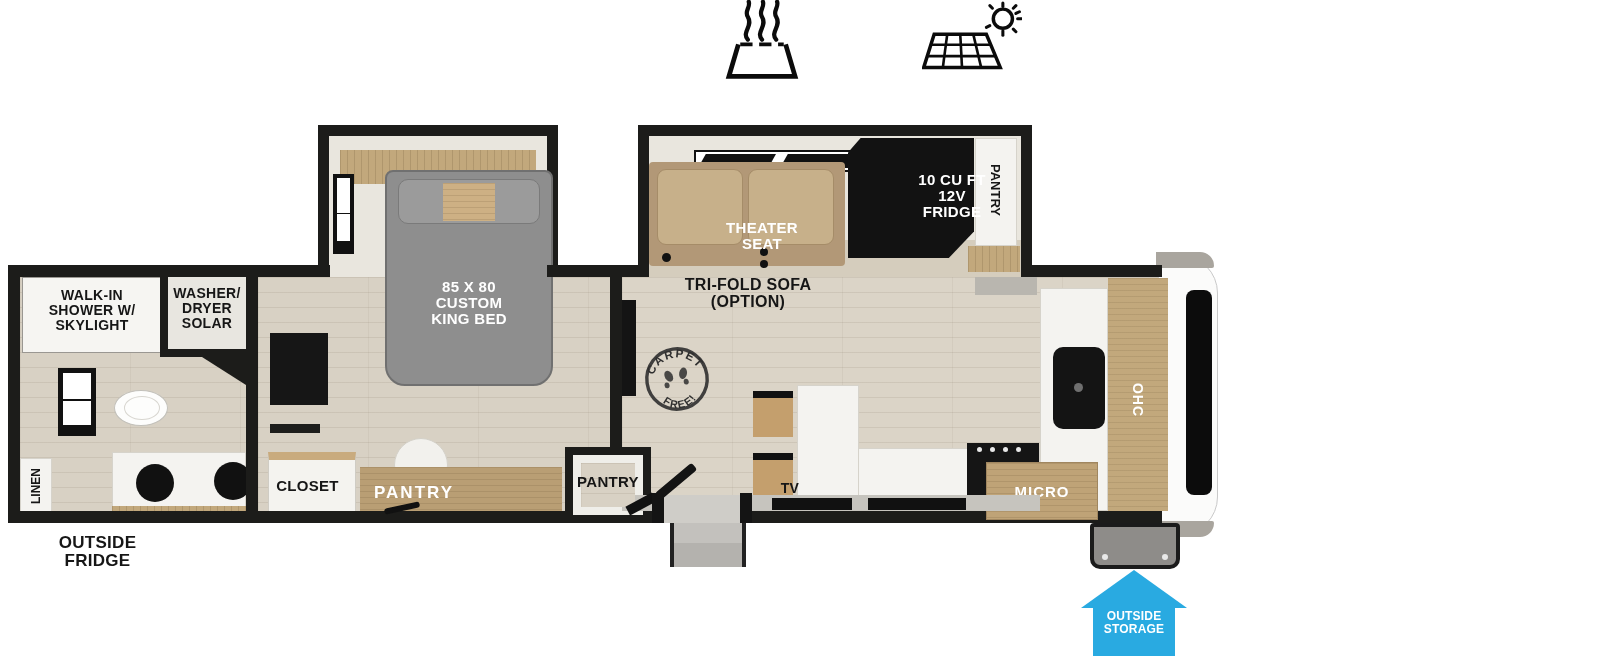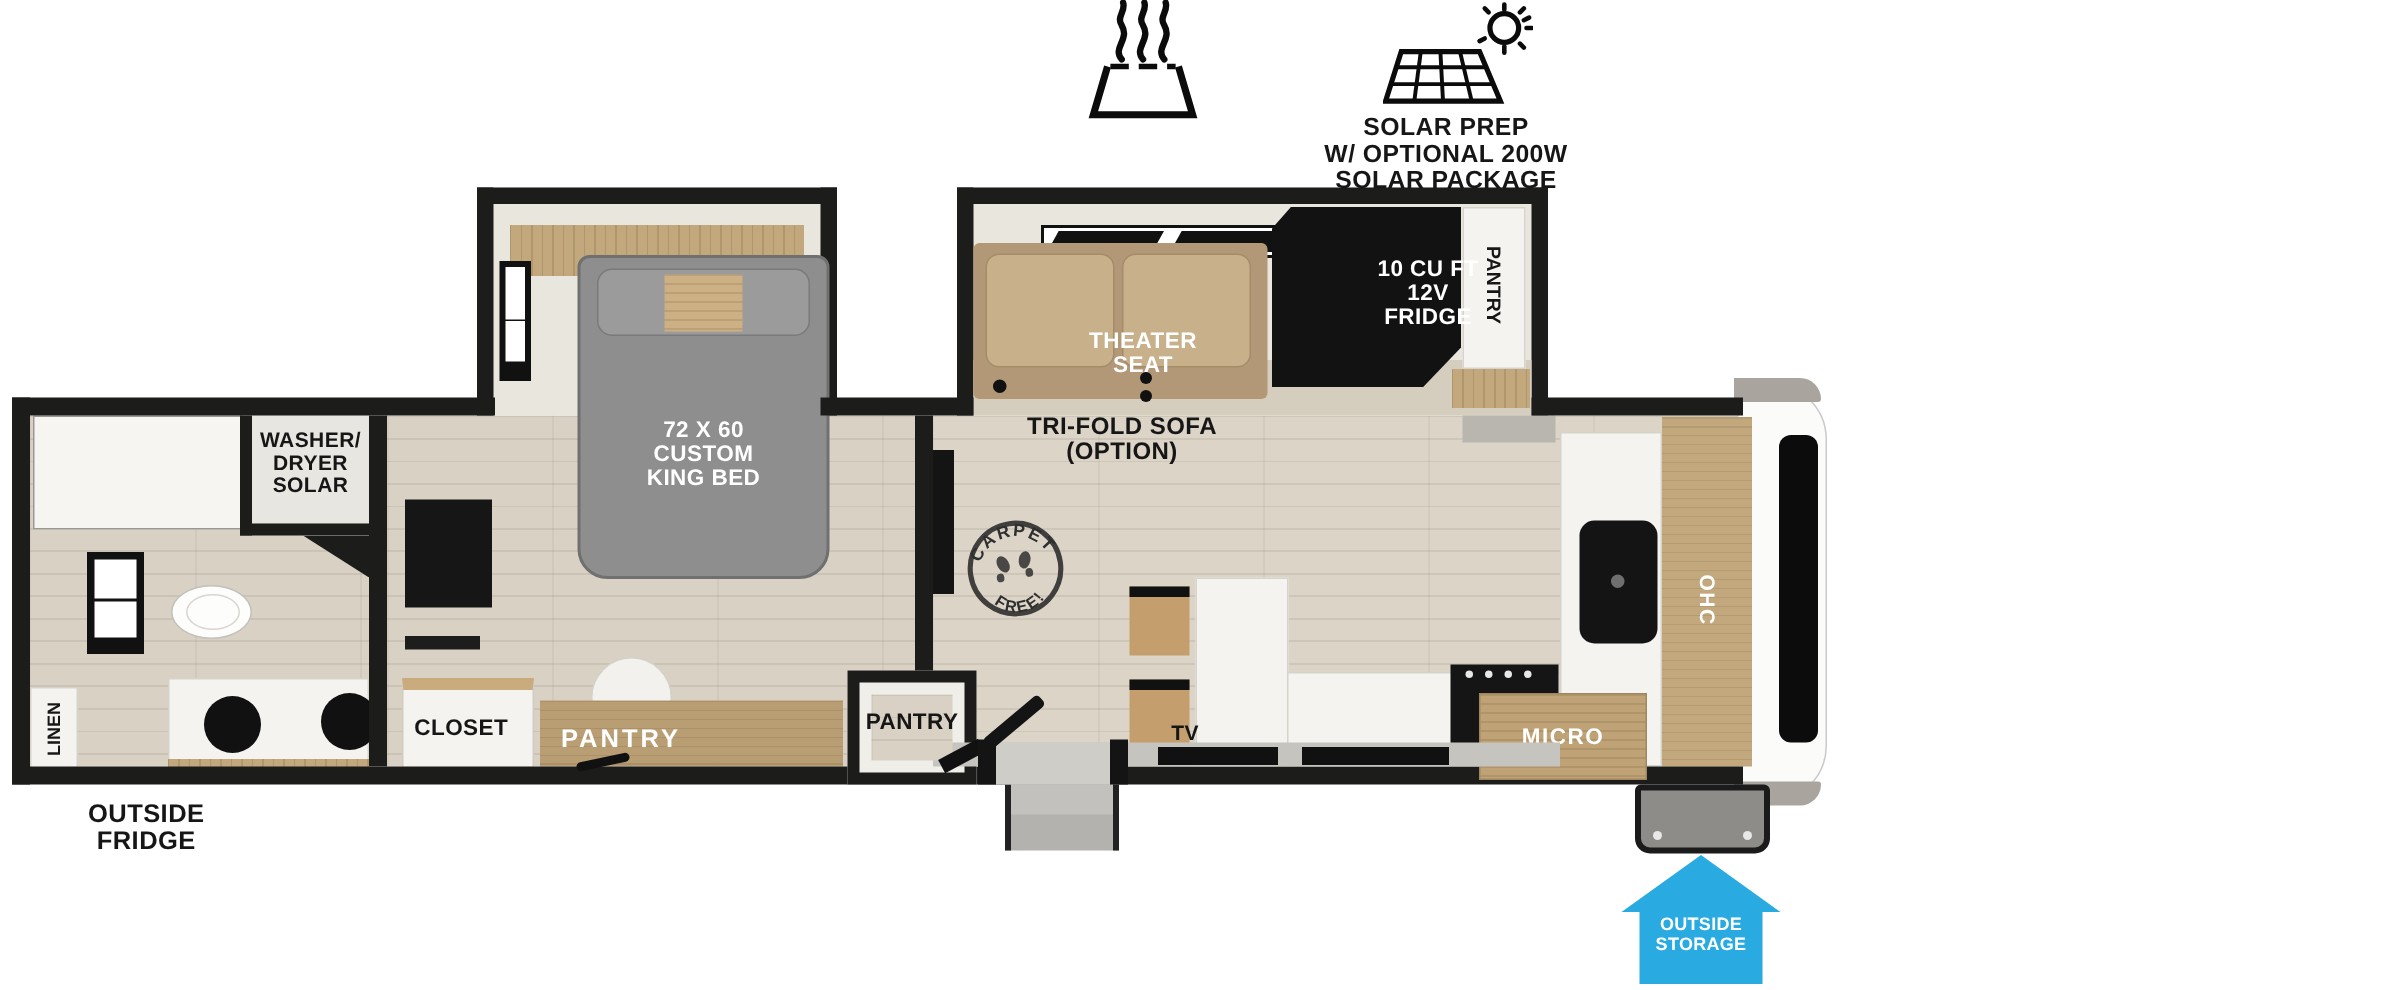--- a/index.html
+++ b/index.html
@@ -47,42 +47,39 @@
       <line x1="93" y1="0" x2="93" y2="4"></line>
         <line x1="110" y1="18" x2="114" y2="18"></line>
       <line x1="105" y1="6" x2="108" y2="3"></line>
         <line x1="105" y1="30" x2="108" y2="33"></line>
       <line x1="81" y1="6" x2="78" y2="3"></line>
         <line x1="93" y1="32" x2="93" y2="37"></line>
       <line x1="78" y1="26" x2="74" y2="28"></line>
         <line x1="108" y1="12" x2="112" y2="10"></line>
     </g>
   </svg>
-  <div class="abs lbl" style="left:880px;top:77px;width:168px;font-size:16.5px">SOLAR PREP
-W/ OPTIONAL 200W
-SOLAR PACKAGE</div>
 
   <div class="abs floor" style="left:20px;top:277px;width:226px;height:234px"></div>
   <div class="abs floor" style="left:258px;top:277px;width:352px;height:234px"></div>
   <div class="abs floor" style="left:622px;top:277px;width:540px;height:234px;background-color:#dbd4c7"></div>
 
   <div class="abs slide" style="left:318px;top:125px;width:240px;height:152px"></div>
   <div class="abs wood" style="left:340px;top:150px;width:196px;height:34px;z-index:3"></div>
   <div class="abs" style="left:333px;top:174px;width:21px;height:80px;background:#111;z-index:3;padding:4px">
     <div style="width:100%;height:48%;background:#fff;margin-bottom:9%"></div>
       <div style="width:100%;height:38%;background:#fff"></div>
   </div>
   <div class="abs" style="left:523px;top:178px;width:21px;height:78px;background:#111;z-index:3;padding:4px">
     <div style="width:100%;height:48%;background:#fff;margin-bottom:9%"></div>
       <div style="width:100%;height:38%;background:#fff"></div>
   </div>
   <div class="abs" style="left:385px;top:170px;width:168px;height:216px;background:#8e8e8e;border:2px solid #707070;border-radius:8px 8px 20px 20px;z-index:3"></div>
   <div class="abs" style="left:398px;top:179px;width:142px;height:45px;background:#9b9b9b;border:1px solid #7a7a7a;border-radius:10px;z-index:3"></div>
   <div class="abs woodh" style="left:443px;top:183px;width:52px;height:38px;z-index:4;background-color:#cdb084"></div>
-  <div class="abs lbl w" style="left:409px;top:279px;width:120px;font-size:15px">72 X 60
+  <div class="abs lbl w" style="left:409px;top:279px;width:120px;font-size:15px">85 X 80
 CUSTOM
 KING BED</div>
 
   <div class="abs slide" style="left:638px;top:125px;width:394px;height:152px"></div>
   <div class="abs" style="left:649px;top:240px;width:372px;height:37px;background:#d5cdbd;z-index:2"></div>
   <div class="abs" style="left:694px;top:150px;width:168px;height:22px;background:#fff;border:2px solid #111;z-index:3;display:flex;gap:4px;padding:2px">
     <div style="flex:1;background:#111;clip-path:polygon(10% 0,100% 0,90% 100%,0 100%)"></div>
     <div style="flex:1;background:#111;clip-path:polygon(10% 0,100% 0,90% 100%,0 100%)"></div>
   </div>
   <div class="abs" style="left:649px;top:162px;width:196px;height:104px;background:#b29877;border-radius:4px;z-index:3"></div>
@@ -109,20 +106,23 @@
 
   <div class="abs wall" style="left:8px;top:265px;width:12px;height:258px"></div>
   <div class="abs wall" style="left:8px;top:265px;width:322px;height:12px"></div>
   <div class="abs wall" style="left:547px;top:265px;width:102px;height:12px"></div>
   <div class="abs wall" style="left:1021px;top:265px;width:141px;height:12px"></div>
   <div class="abs wall" style="left:8px;top:511px;width:1154px;height:12px"></div>
   <div class="abs wall" style="left:246px;top:277px;width:12px;height:234px"></div>
   <div class="abs wall" style="left:610px;top:277px;width:12px;height:172px"></div>
 
   <div class="abs" style="left:22px;top:277px;width:140px;height:76px;background:#f6f5f2;border:1px solid #9a9792;z-index:3"></div>
+  <div class="abs lbl" style="left:26px;top:288px;width:132px;font-size:14px">WALK-IN
+SHOWER W/
+SKYLIGHT</div>
   <div class="abs wall" style="left:160px;top:277px;width:8px;height:80px"></div>
   <div class="abs wall" style="left:160px;top:349px;width:86px;height:8px"></div>
   <div class="abs" style="left:168px;top:277px;width:78px;height:72px;background:#e8e6e0;z-index:3"></div>
   <div class="abs lbl" style="left:168px;top:286px;width:78px;font-size:14px">WASHER/
 DRYER
 SOLAR</div>
   <div class="abs" style="left:202px;top:357px;width:44px;height:28px;background:#1c1c1a;z-index:3;clip-path:polygon(0 0,100% 0,100% 100%)"></div>
   <div class="abs" style="left:58px;top:368px;width:38px;height:68px;background:#111;z-index:3;padding:5px">
     <div style="width:100%;height:44%;background:#fff;margin-bottom:10%"></div>
       <div style="width:100%;height:40%;background:#fff"></div>

